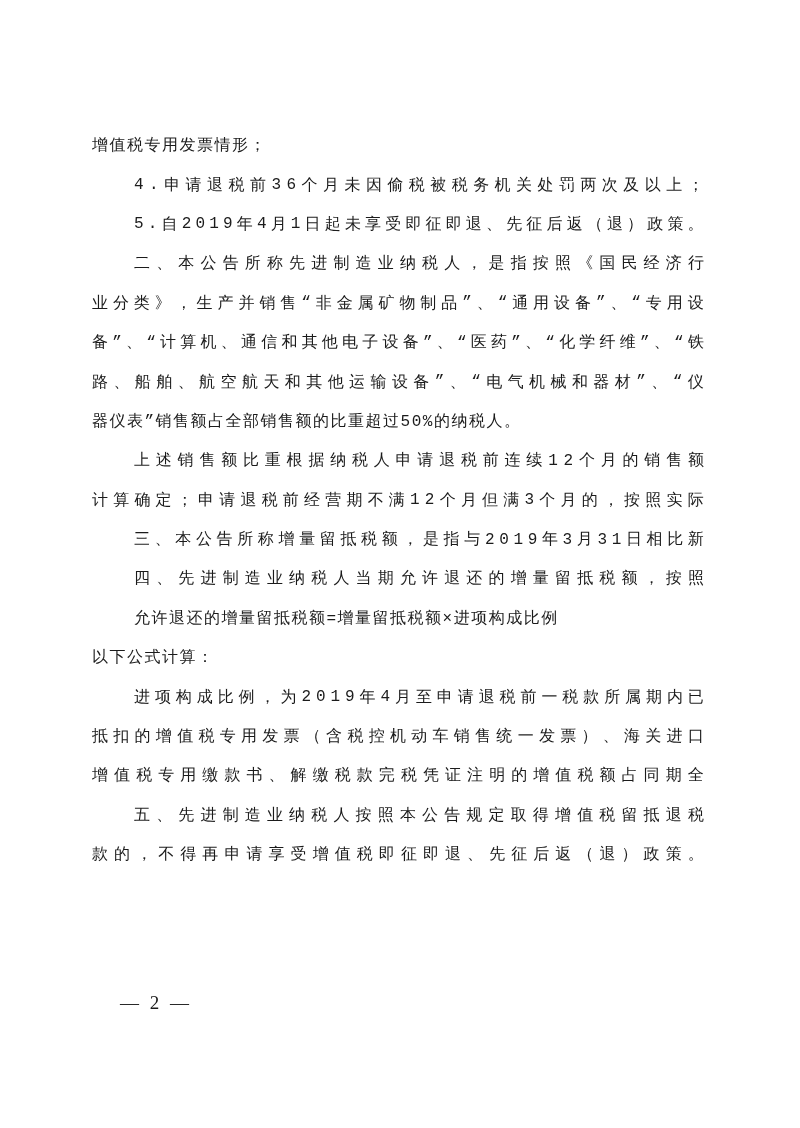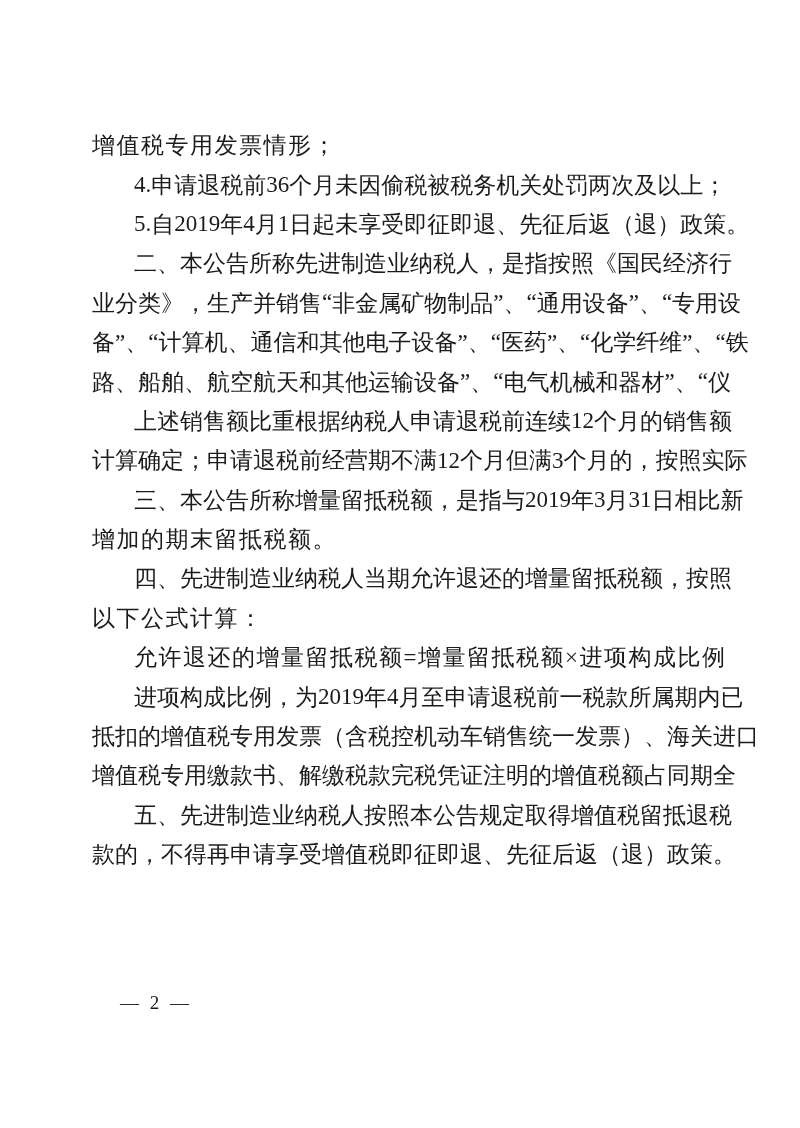--- a/index.html
+++ b/index.html
@@ -20,23 +20,24 @@
   .content {
     position: absolute;
     left: 92px;
     top: 126px;
     width: 612px;
   }
   .line {
     height: 39.4px;
     display: flex;
     align-items: center;
-    font-size: 23px;
+    font-size: 16px;
     letter-spacing: 1.5px;
     white-space: nowrap;
+    font-family: Liberation Mono, monospace;
   }
   .line.indent {
     padding-left: 42px;
   }
   
   .line.justified {
     justify-content: space-between;
     letter-spacing: 0;
   }
   .line.justified span {
@@ -244,20 +245,21 @@
         <span>机</span>
         <span>械</span>
         <span>和</span>
         <span>器</span>
         <span>材</span>
         <span>”</span>
         <span>、</span>
         <span>“</span>
         <span>仪</span>
       </div>
+    <div class="line">器仪表”销售额占全部销售额的比重超过50%的纳税人。</div>
     <div class="line indent justified">
         <span>上</span>
         <span>述</span>
         <span>销</span>
         <span>售</span>
         <span>额</span>
         <span>比</span>
         <span>重</span>
         <span>根</span>
         <span>据</span>
@@ -337,21 +339,20 @@
         <span>年</span>
         <span>3</span>
         <span>月</span>
         <span>3</span>
         <span>1</span>
         <span>日</span>
         <span>相</span>
         <span>比</span>
         <span>新</span>
       </div>
-    <div class="line">增加的期末留抵税额。</div>
     <div class="line indent justified">
         <span>四</span>
         <span>、</span>
         <span>先</span>
         <span>进</span>
         <span>制</span>
         <span>造</span>
         <span>业</span>
         <span>纳</span>
         <span>税</span>
@@ -366,22 +367,22 @@
         <span>增</span>
         <span>量</span>
         <span>留</span>
         <span>抵</span>
         <span>税</span>
         <span>额</span>
         <span>，</span>
         <span>按</span>
         <span>照</span>
       </div>
+    <div class="line indent">允许退还的增量留抵税额=增量留抵税额×进项构成比例</div>
     <div class="line">以下公式计算：</div>
-    <div class="line indent">允许退还的增量留抵税额=增量留抵税额×进项构成比例</div>
     <div class="line indent justified">
         <span>进</span>
         <span>项</span>
         <span>构</span>
         <span>成</span>
         <span>比</span>
         <span>例</span>
         <span>，</span>
         <span>为</span>
         <span>2</span>

